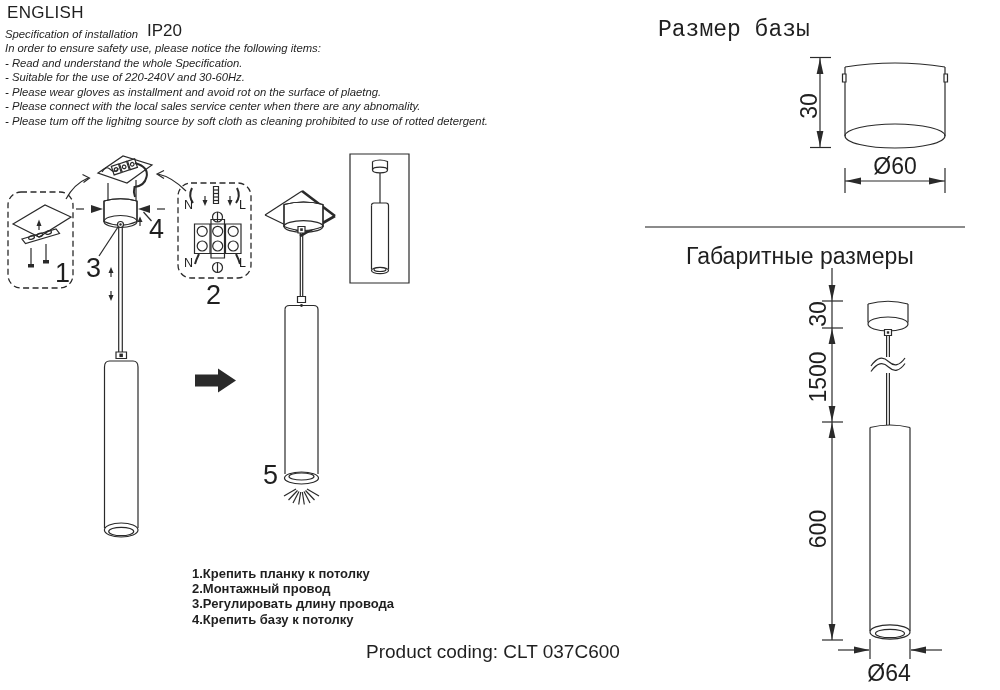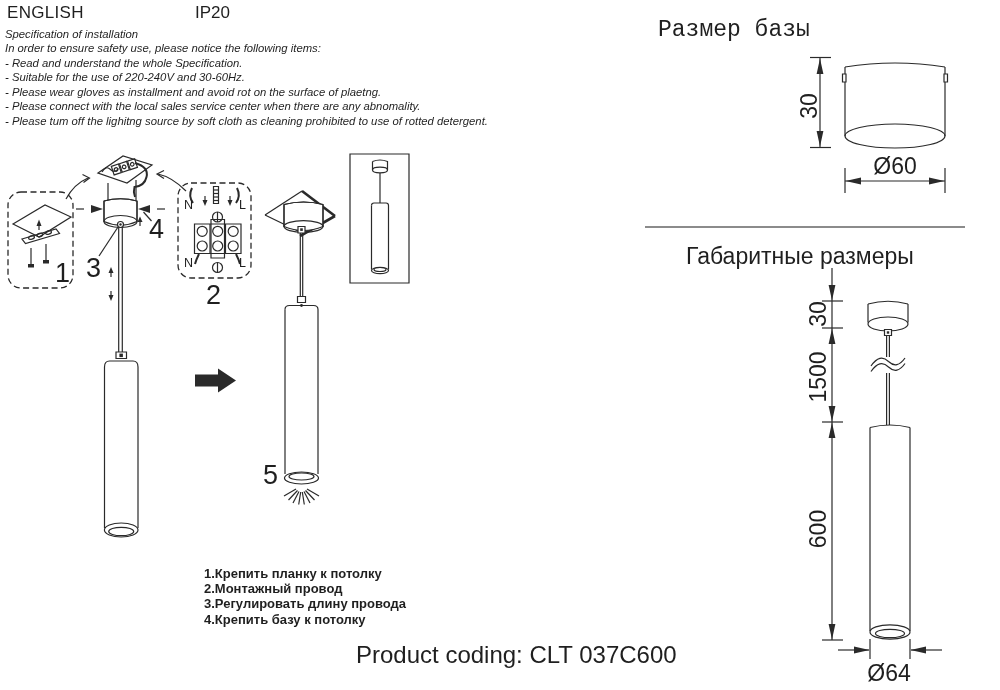--- a/index.html
+++ b/index.html
@@ -1,23 +1,23 @@
 <!DOCTYPE html>
 <html><head>
 <meta charset="utf-8">
 <style>
   html,body{margin:0;padding:0;background:#fff;}
   .page{position:relative;width:996px;height:690px;background:#fff;overflow:hidden;
         font-family:"Liberation Sans",sans-serif;color:#1f1f1f;}
   .abs{position:absolute;}
   .lang{left:7px;top:3px;font-size:17px;letter-spacing:.3px;}
-  .ip{left:147px;top:3px;font-size:17px;margin-left:48px;}
+  .ip{left:147px;top:21px;font-size:17px;}
   .spec{left:5px;top:27px;font-size:11.3px;line-height:14.45px;white-space:nowrap;font-style:italic;}
-  .ru-list{left:192px;top:566px;font-size:13px;font-weight:bold;line-height:15.2px;white-space:nowrap;margin-left:12px;}
-  .coding{left:356px;top:641px;font-size:24px;white-space:nowrap;}
+  .ru-list{left:192px;top:566px;font-size:13px;font-weight:bold;line-height:15.2px;white-space:nowrap;}
+  .coding{left:366px;top:641px;font-size:19px;white-space:nowrap;}
   .h-ru{font-size:23px;white-space:nowrap;}
   .h-base{left:658px;top:17px;font-family:Liberation Mono, monospace;}
   .h-overall{left:686px;top:243px;}
   .divider{left:645px;top:226px;width:320px;height:2px;background:#8b8b8b;}
   svg{position:absolute;overflow:visible;}
   svg *{vector-effect:non-scaling-stroke;}
   .ln{stroke:#2a2a2a;stroke-width:1.2;fill:none;}
   .ln2{stroke:#2a2a2a;stroke-width:2;fill:none;}
   .thick{stroke:#2a2a2a;stroke-width:2.6;fill:none;}
   .dash{stroke:#2a2a2a;stroke-width:1.3;fill:none;stroke-dasharray:6 3.5;}

